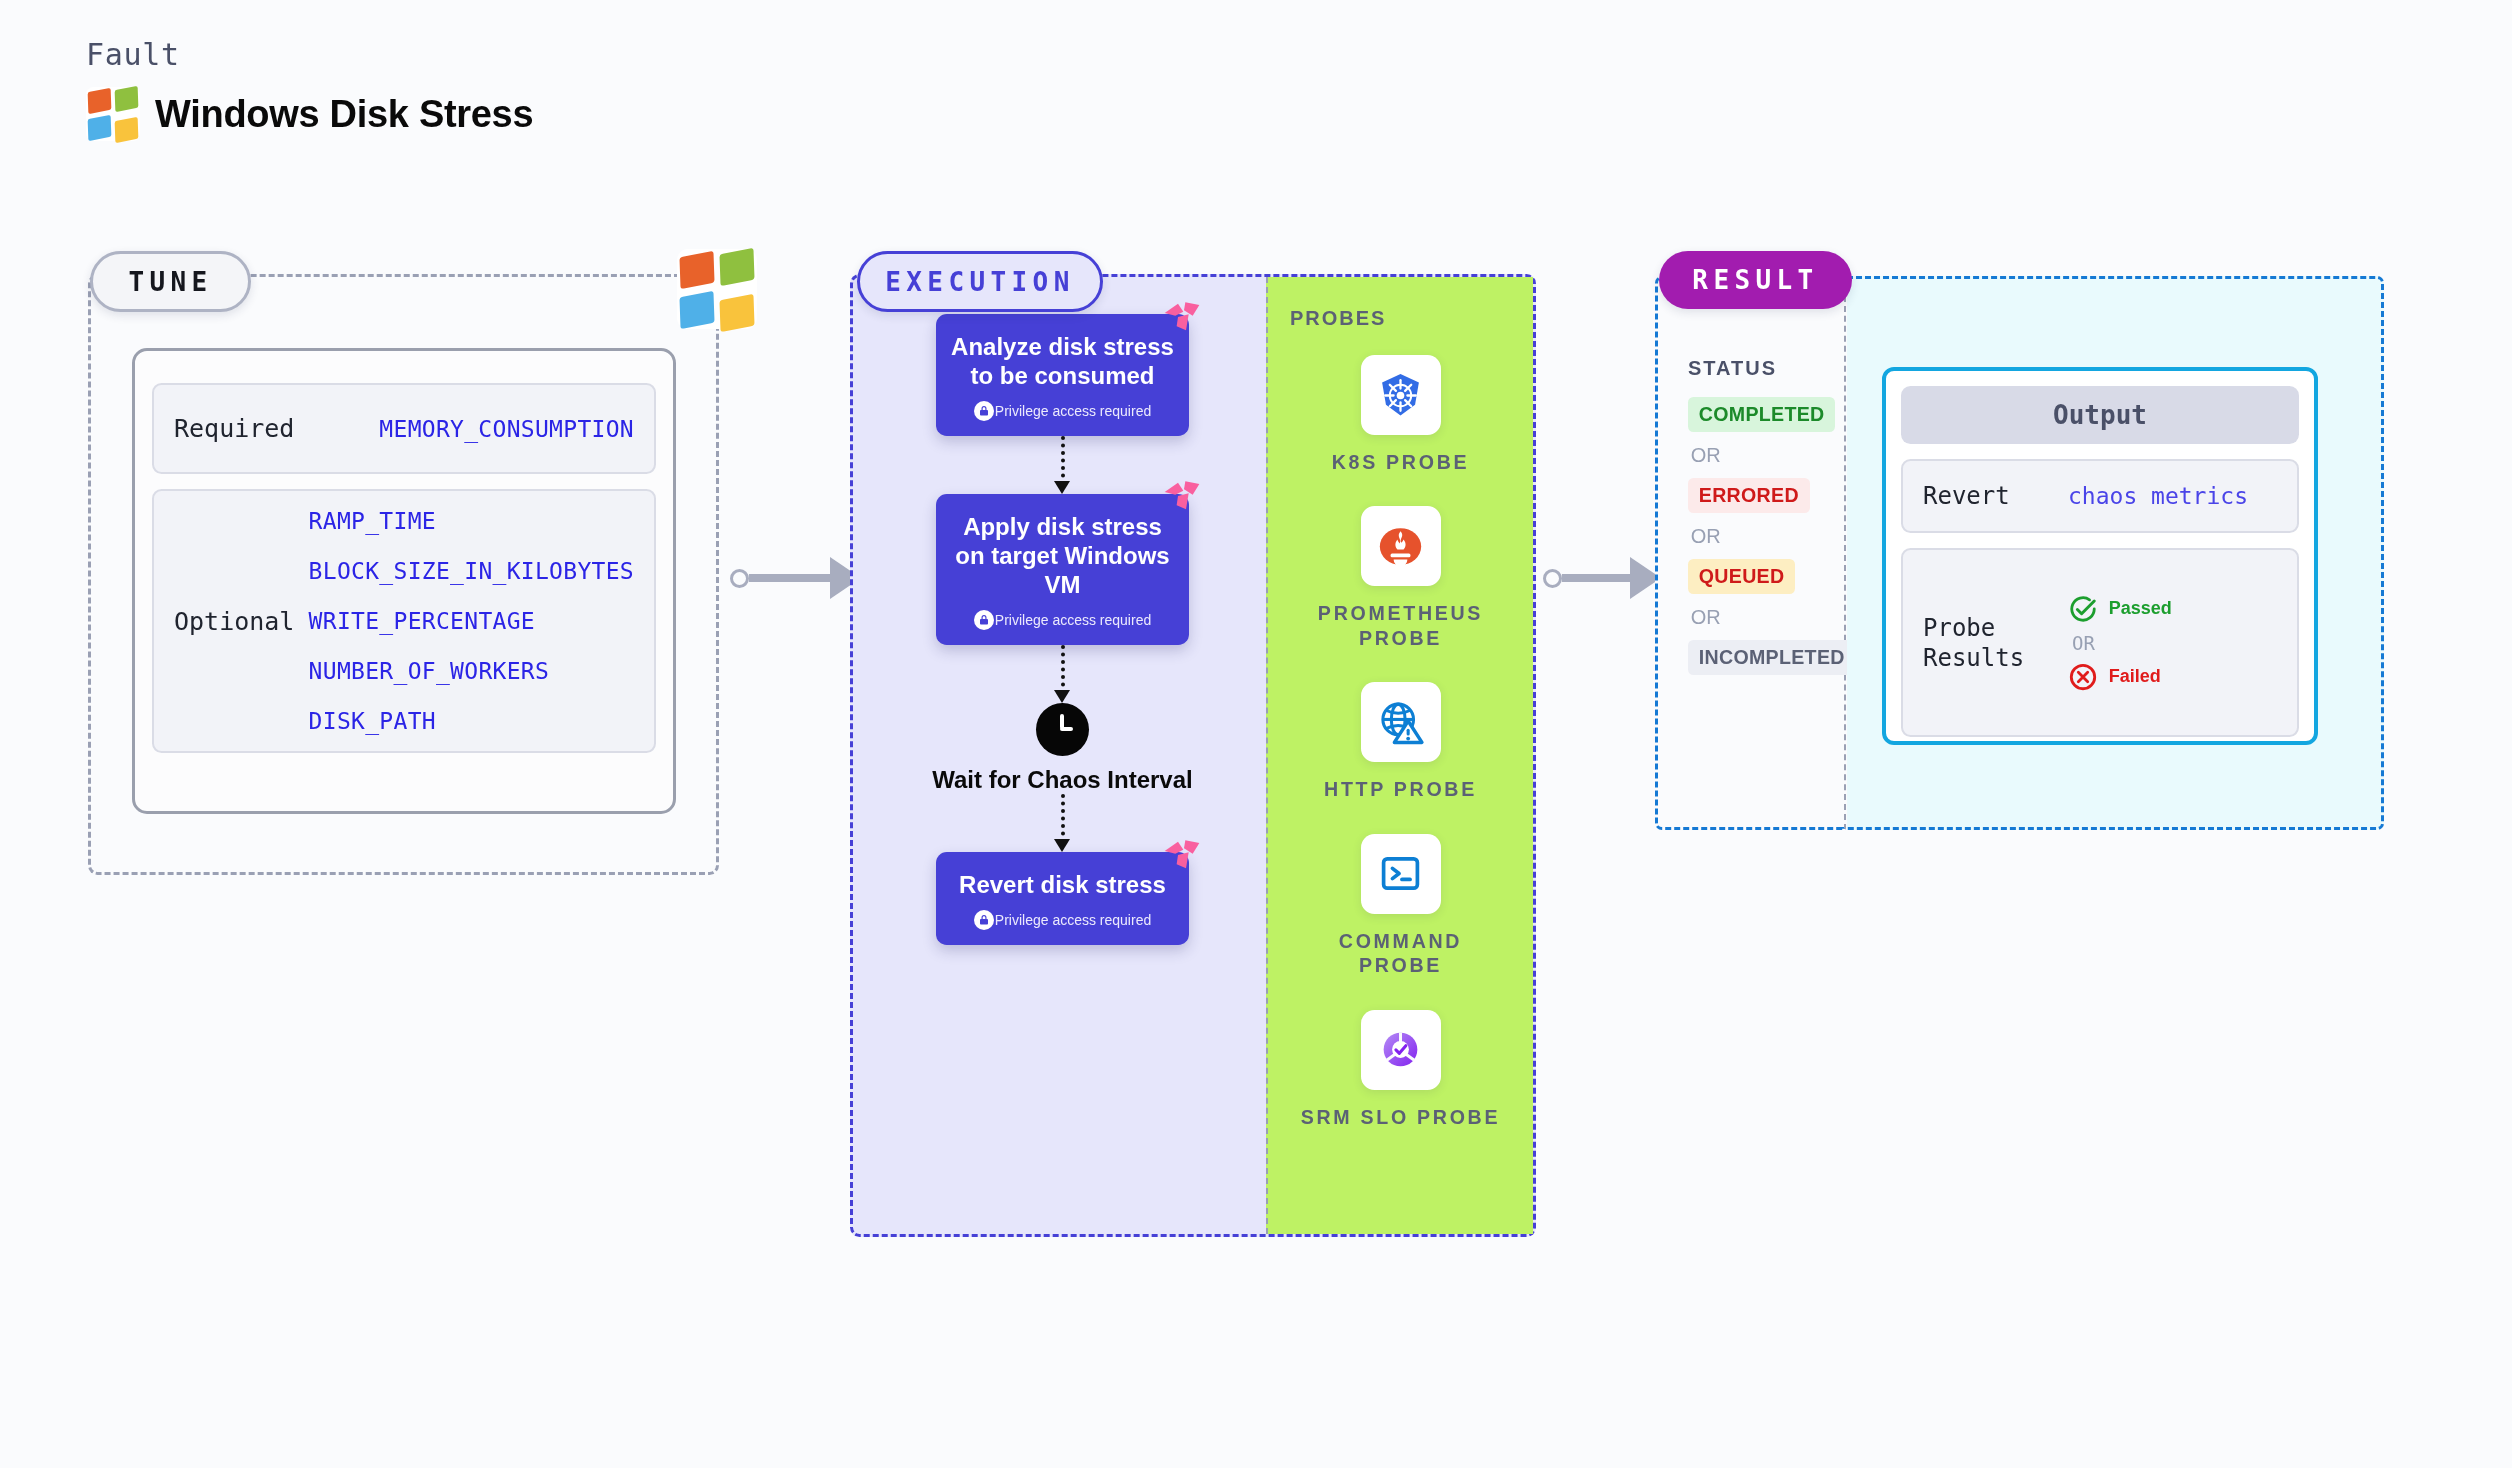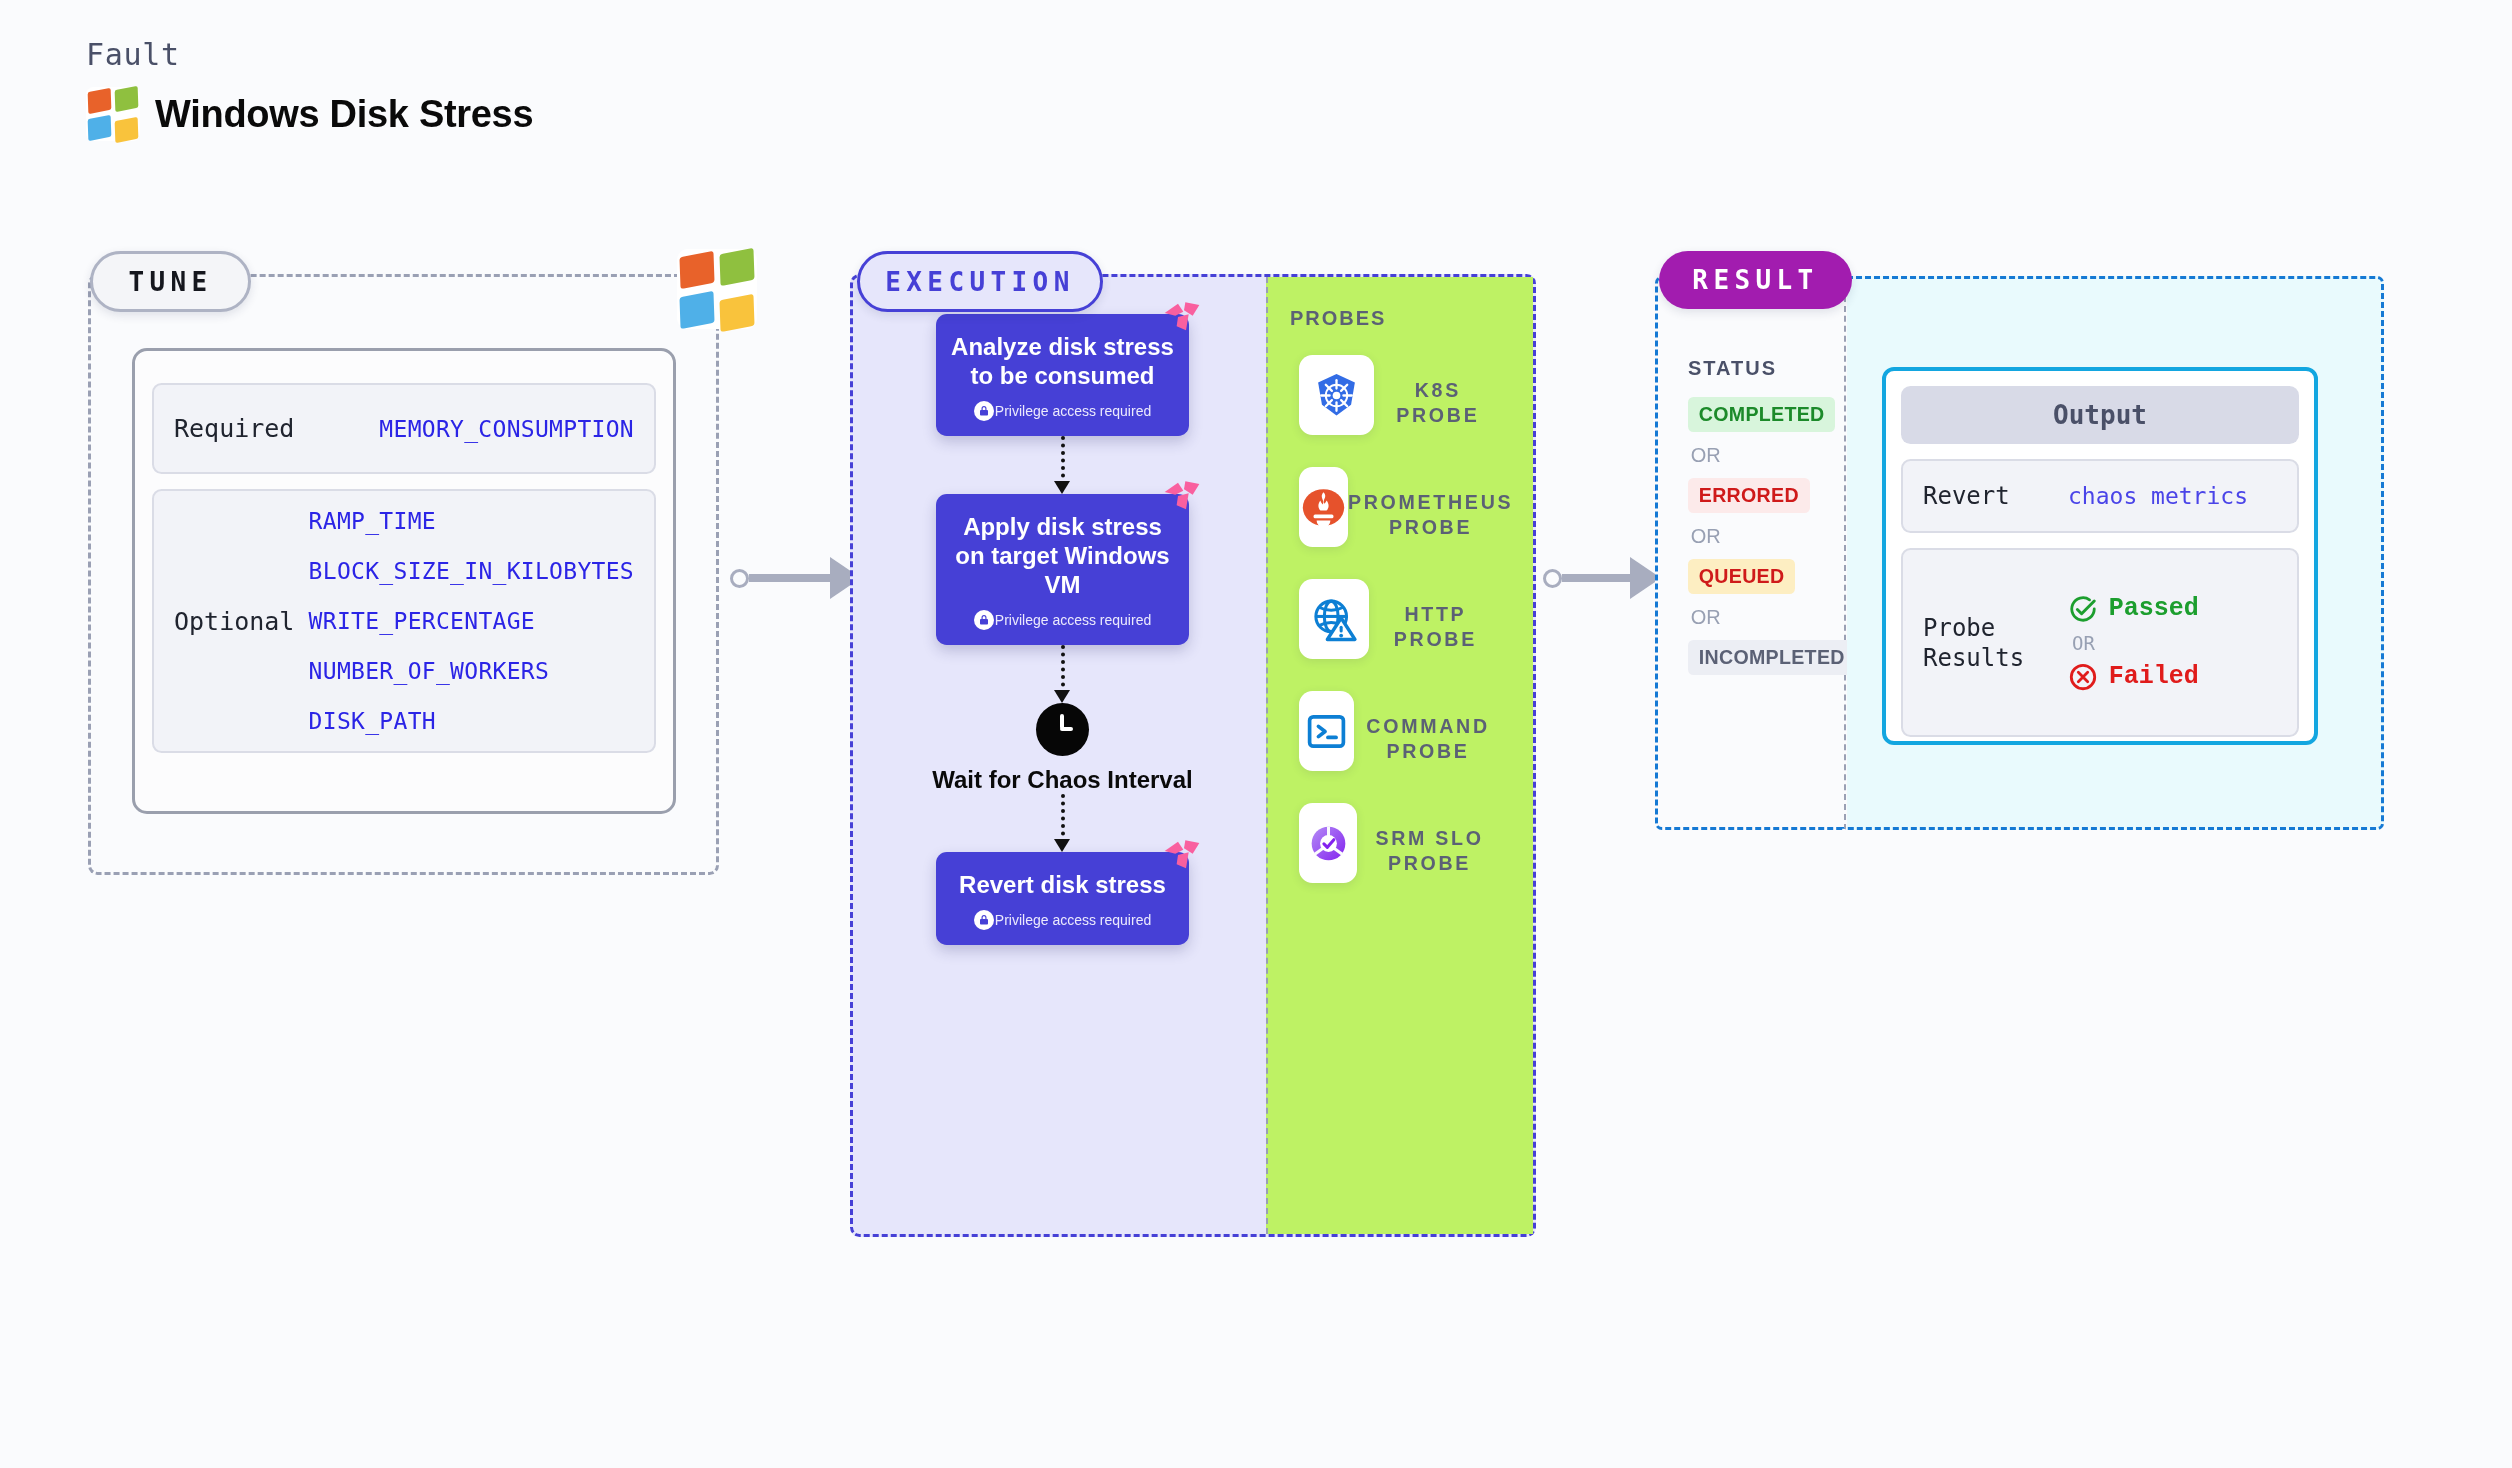--- a/index.html
+++ b/index.html
@@ -103,21 +103,21 @@
     box-sizing: border-box;
   }
   #probes-title {
     position: absolute; left: 22px; top: 30px;
     font-size: 20px; font-weight: bold; color: #5b6175; letter-spacing: 2px;
   }
   #probes-list {
     position: absolute; left: 0; right: 0; top: 78px;
     display: flex; flex-direction: column; align-items: center; gap: 32px;
   }
-  .probe-item { display: flex; flex-direction: row; align-items: center; width: 203px; }
+  .probe-item { display: flex; flex-direction: column; align-items: center; width: 203px; }
   .probe-tile {
     width: 80px; height: 80px; background: #ffffff; border-radius: 13.5px;
     display: flex; align-items: center; justify-content: center;
     box-shadow: 0 2.7px 9.5px rgba(40,50,90,.10);
   }
   .probe-name {
     margin-top: 15px; text-align: center;
     font-size: 19.6px; font-weight: bold; color: #5b6175; letter-spacing: 2.7px; line-height: 1.25;
   }
 
@@ -204,21 +204,21 @@
     width: 436px; height: 378px;
     background: #ffffff; border: 4px solid #13a6e0; border-radius: 12px;
     box-sizing: border-box; padding: 15px;
   }
   #output-card .card-head { height: 58px; font-size: 26px; color: #4a5068; }
   #metrics-row { height: 74px; }
   #probe-results-row { height: 189px; align-items: center; }
   #metrics-row .io-label, #probe-results-row .io-label { width: 145px; font-size: 24px; color: #20242f; line-height: 1.25; }
   #metrics-val { font-size: 23px; color: #4a44e8; }
   .pr-line { display: flex; align-items: center; gap: 10.8px; }
-  .pr-line .txt { font-family: Liberation Mono, monospace; font-size: 25px; font-weight: bold; text-align: center; }
+  .pr-line .txt { font-family: Liberation Sans, sans-serif; font-size: 18px; font-weight: bold; text-align: center; }
   .pr-or { font-family: "DejaVu Sans Mono", monospace; font-size: 19px; color: #98a0b3; margin: 8px 0 8px 4px; }
 
   
   .connector { position: absolute; display: flex; align-items: center; }
   .conn-dot {
     width: 19px; height: 19px; border-radius: 50%;
     background: #fafbfd; border: 3.4px solid #a8adbf; box-sizing: border-box; flex: none;
   }
   .conn-line { height: 8.8px; background: #a8adbf; flex: none; }
   .conn-head {

